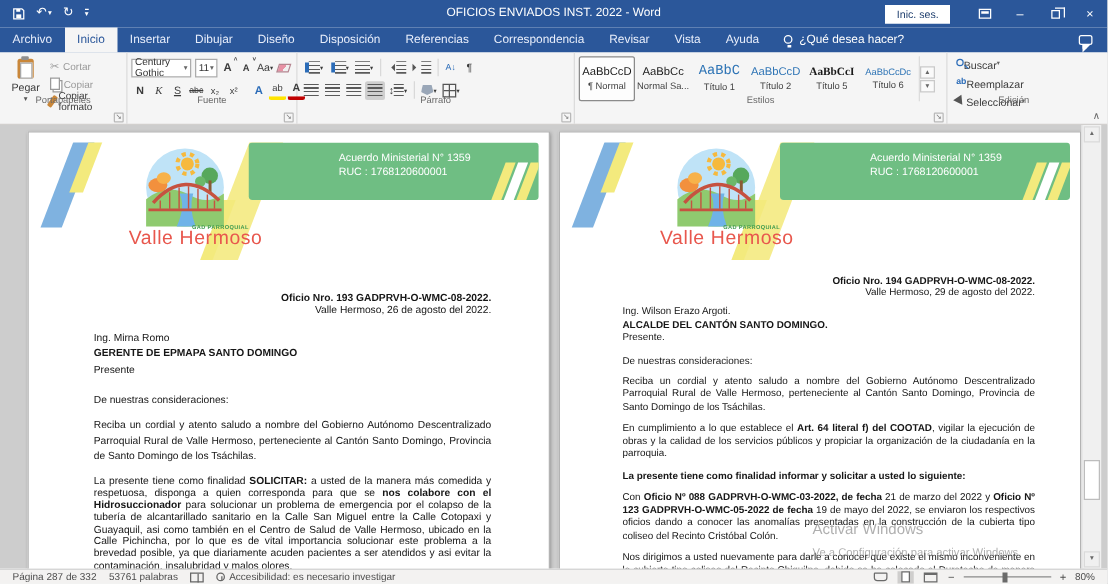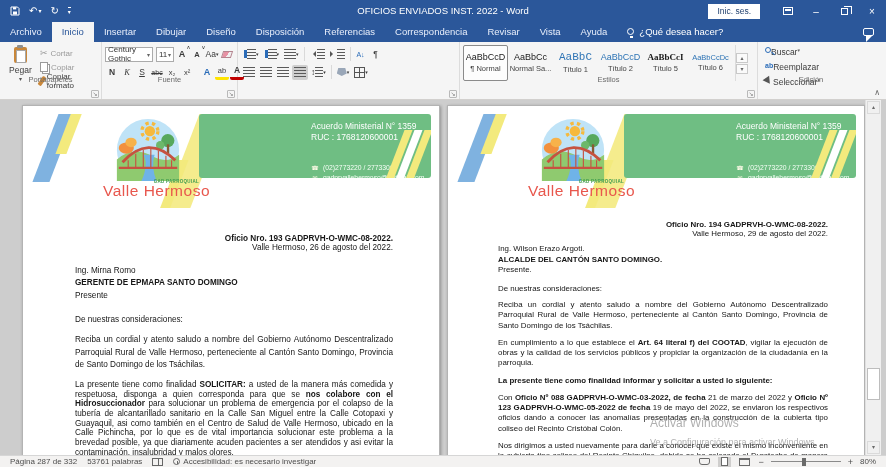--- a/index.html
+++ b/index.html
@@ -104,21 +104,21 @@
   .page { position:absolute; top:5px; width:418px; height:352px; background:#fff; border:1px solid #b3b3b3; box-shadow:1px 1px 3px rgba(0,0,0,.3); overflow:hidden; }
   .p-left { left:22px; } .p-right { left:447px; }
 
   
   .lh { position:relative; margin:8px 8px 0; height:94px; overflow:hidden; }
   .stripe { position:absolute; transform:skewX(-21deg); }
   .st-blue1 { left:16px; top:-8px; width:17px; height:76px; background:#7fb2e0; }
   .st-yel1 { left:34px; top:-10px; width:11px; height:50px; background:#f3ea7d; }
   .st-yelbig { left:150px; top:-8px; width:27px; height:112px; background:#f5ec8d; }
   .st-yel3 { left:136px; top:46px; width:10px; height:60px; background:#f3ea7d; }
-  .lh-green { position:absolute; left:168px; right:0; top:0; height:64px; background:#6fbe83; border-radius:3px; padding:7px 0 0 112px; overflow:hidden; }
+  .lh-green { position:absolute; left:168px; right:0; top:0; height:46px; background:#6fbe83; border-radius:3px; padding:7px 0 0 72px; overflow:hidden; }
   .lh-acuerdo { color:#fff; font-size:8.5px; line-height:1.3; }
   .lh-ruc { color:#fff; font-size:8.5px; line-height:1.3; margin-bottom:20px; }
   .lh-line { display:flex; align-items:center; gap:4px; color:#f6fff6; font-size:6.8px; line-height:1.5; }
   .lh-ic { font-size:6px; color:#fffbe8; width:8px; text-align:center; }
   .endst { position:absolute; top:16px; width:8px; height:60px; transform:skewX(-21deg); }
   .e1 { right:30px; background:#f3ea7d; } .e2 { right:20px; background:#ffffff; } .e3 { right:10px; background:#f3ea7d; }
   .lh-logo { position:absolute; left:84px; top:3px; width:66px; height:66px; }
   .lh-brand { position:absolute; left:72px; top:68px; width:160px; color:#e8574d; font-size:15.5px; font-family:Liberation Sans, sans-serif; letter-spacing:.5px; white-space:nowrap; }
   .bstack { position:relative; }
   .bsub { position:absolute; left:10px; top:-3px; font-size:4.5px; color:#3f9b4f; font-weight:bold; letter-spacing:.3px; }
@@ -350,20 +350,21 @@
         <span class="sep-v"></span>
         <span class="rbtn">
             <span class="bucket-ic"></span>
             <span style="font-size:5px;">▾</span>
           </span>
         <span class="rbtn">
             <span class="borders-ic"></span>
             <span style="font-size:5px;">▾</span>
           </span>
       </div>
+      <div class="grp-label">Párrafo</div>
       <div class="launcher">↘</div>
     </div>
 
     <div class="grp" style="width:298px;">
       <div style="display:flex;">
         <div class="stylecard sel">
           <span class="st-sample">AaBbCcD</span>
           <span class="st-name">¶ Normal</span>
         </div>
         <div class="stylecard">

